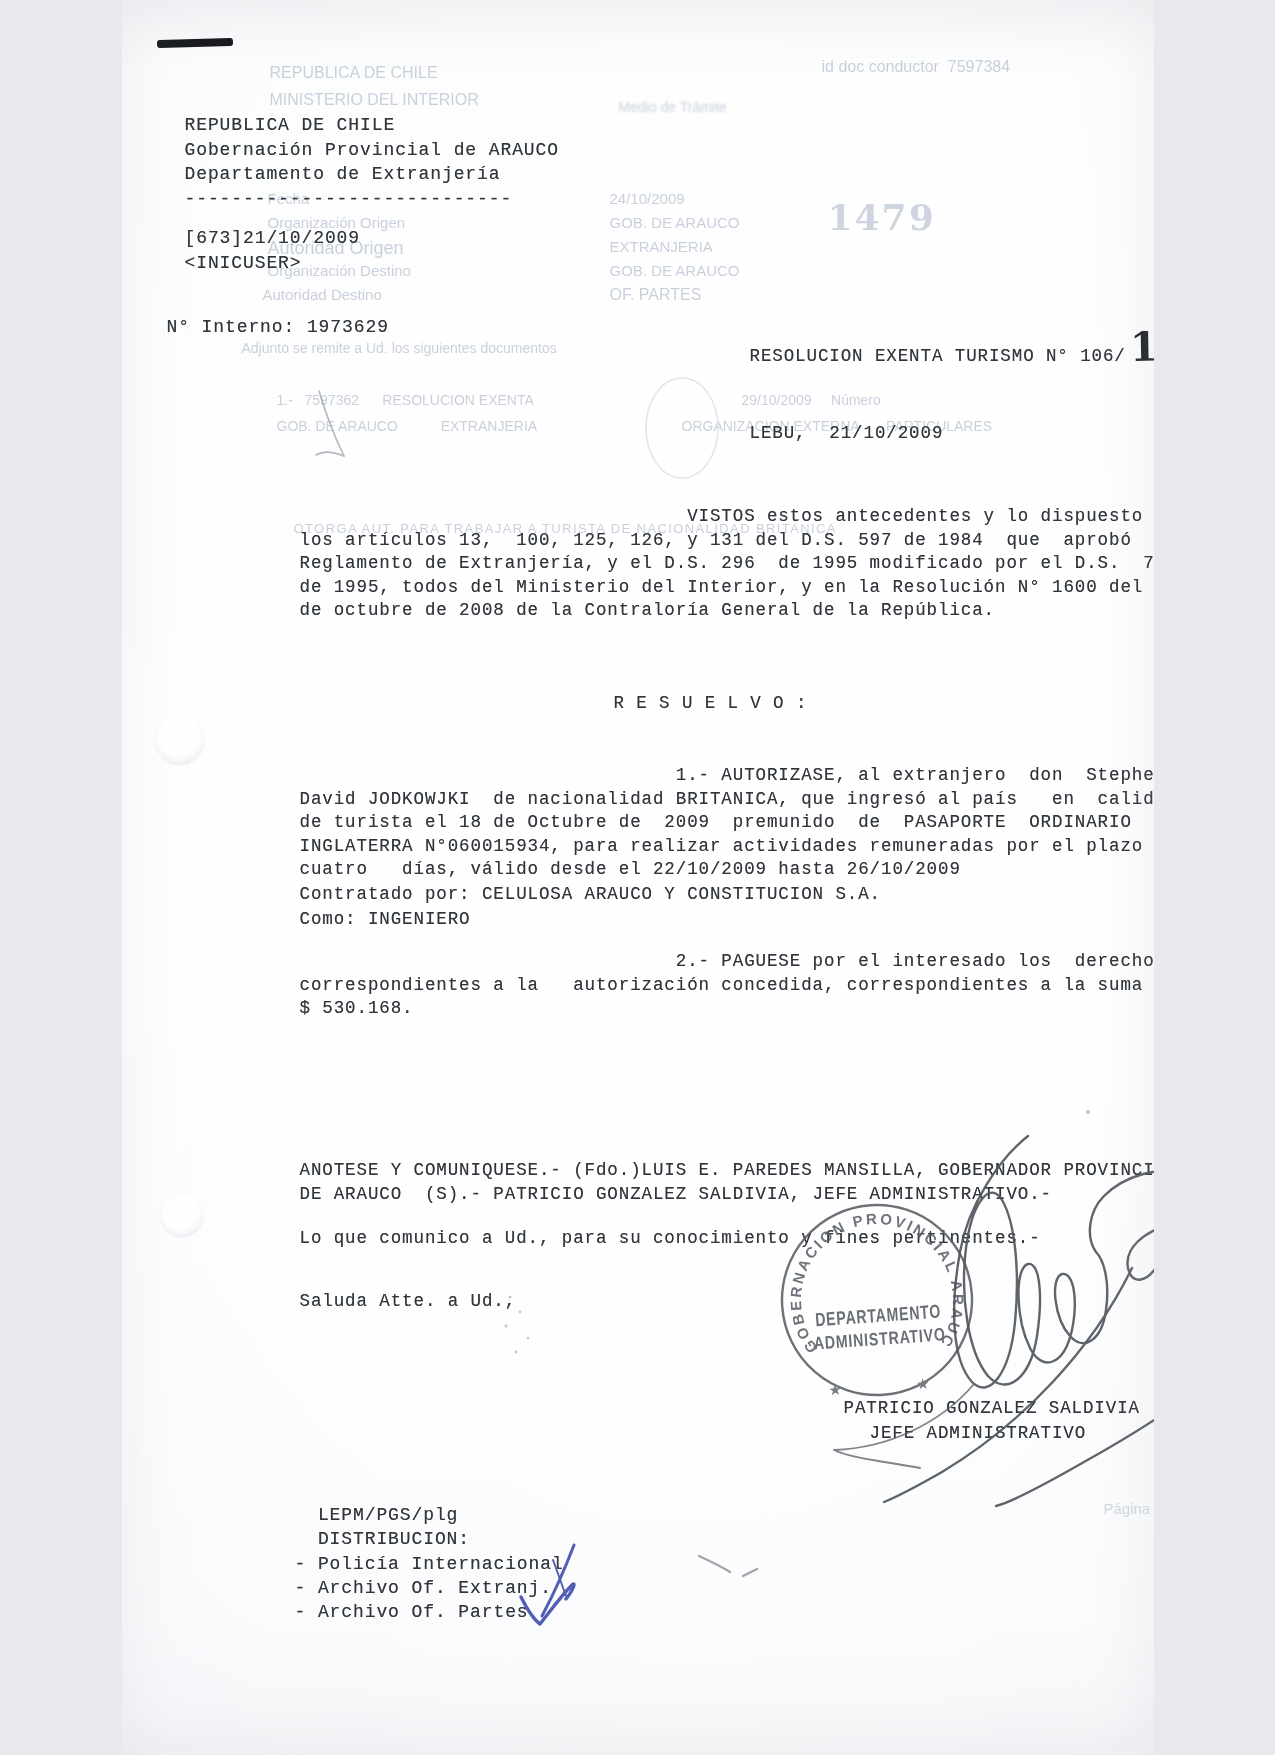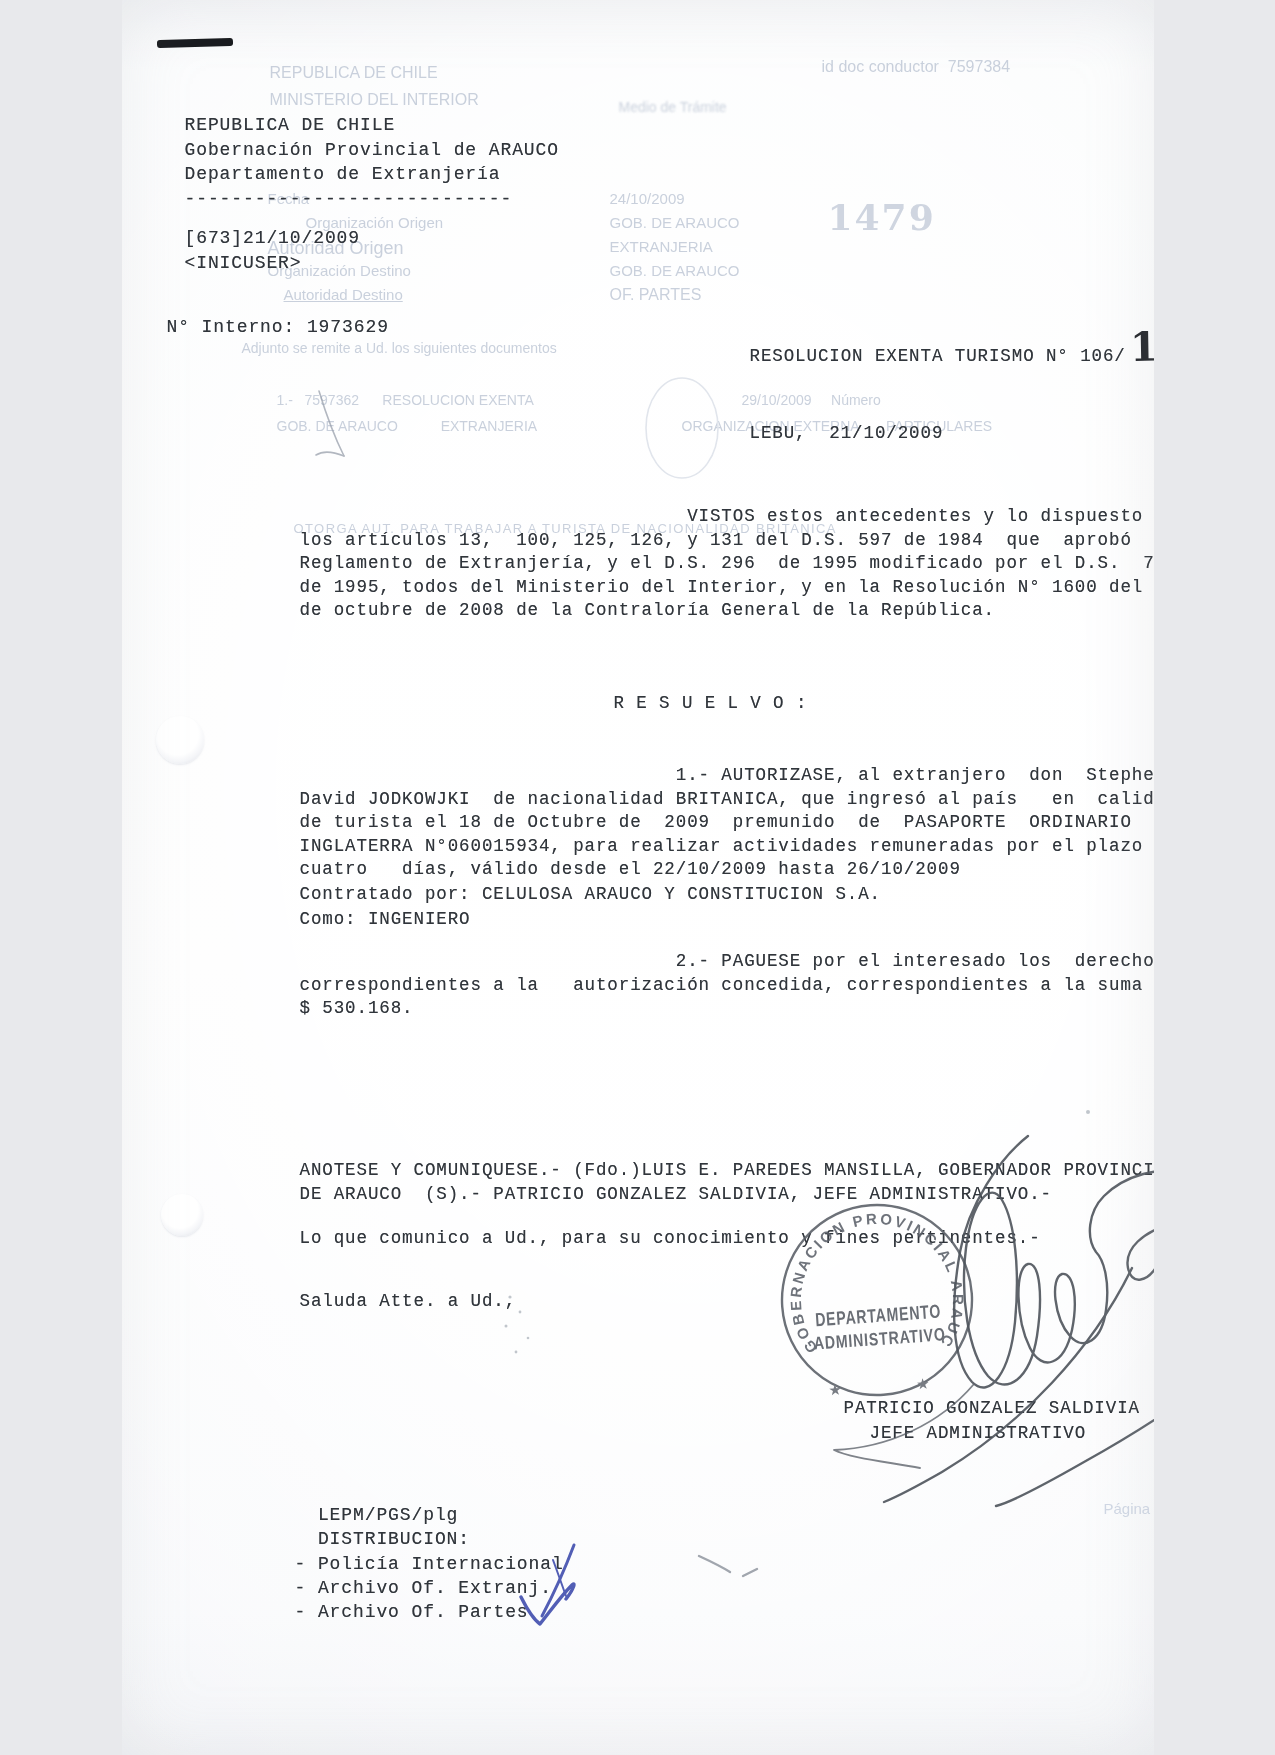--- a/index.html
+++ b/index.html
@@ -55,27 +55,27 @@
   <div class="hole" style="left:34px;top:716px;width:48px;height:48px;"></div>
   <div class="hole" style="left:39px;top:1194px;width:42px;height:42px;"></div>
 
   <div class="g" style="left:148px;top:64px;font-size:16px;">REPUBLICA DE CHILE</div>
   <div class="g" style="left:148px;top:91px;font-size:16px;">MINISTERIO DEL INTERIOR</div>
   <div class="g" style="left:700px;top:58px;font-size:16px;">id doc conductor  7597384</div>
   <div class="g" style="left:497px;top:99px;font-size:14px;filter:blur(1.1px);">Medio de Trámite</div>
 
   <div class="g" style="left:146px;top:190px;font-size:15px;">Fecha</div>
   <div class="g" style="left:488px;top:190px;font-size:15px;">24/10/2009</div>
-  <div class="g" style="left:146px;top:214px;font-size:15px;margin-left:38px;">Organización Origen</div>
+  <div class="g" style="left:146px;top:214px;font-size:15px;">Organización Origen</div>
   <div class="g" style="left:488px;top:214px;font-size:15px;">GOB. DE ARAUCO</div>
   <div class="g" style="left:146px;top:238px;font-size:18px;">Autoridad Origen</div>
   <div class="g" style="left:488px;top:238px;font-size:15px;">EXTRANJERIA</div>
   <div class="g" style="left:146px;top:262px;font-size:15px;">Organización Destino</div>
   <div class="g" style="left:488px;top:262px;font-size:15px;">GOB. DE ARAUCO</div>
-  <div class="g" style="left:162px;top:286px;font-size:15px;text-decoration:underline;">Autoridad Destino</div>
+  <div class="g" style="left:141px;top:286px;font-size:15px;">Autoridad Destino</div>
   <div class="g" style="left:488px;top:286px;font-size:16px;">OF. PARTES</div>
 
   <div class="g stamp-number" style="left:706px;top:196px;font-size:36px;color:#c0c8d6;opacity:.75;">1479</div>
 
   <div class="g" style="left:120px;top:340px;font-size:14px;">Adjunto se remite a Ud. los siguientes documentos</div>
   <div class="g" style="left:155px;top:392px;font-size:14px;">1.-   7597362      RESOLUCION EXENTA</div>
   <div class="g" style="left:620px;top:392px;font-size:14px;">29/10/2009     Número</div>
   <div class="g" style="left:155px;top:418px;font-size:14px;">GOB. DE ARAUCO           EXTRANJERIA</div>
   <div class="g" style="left:560px;top:418px;font-size:14px;">ORGANIZACION EXTERNA       PARTICULARES</div>
   <div class="g" style="left:172px;top:521px;font-size:13px;letter-spacing:1.4px;">OTORGA AUT. PARA TRABAJAR A TURISTA DE NACIONALIDAD BRITANICA</div>

